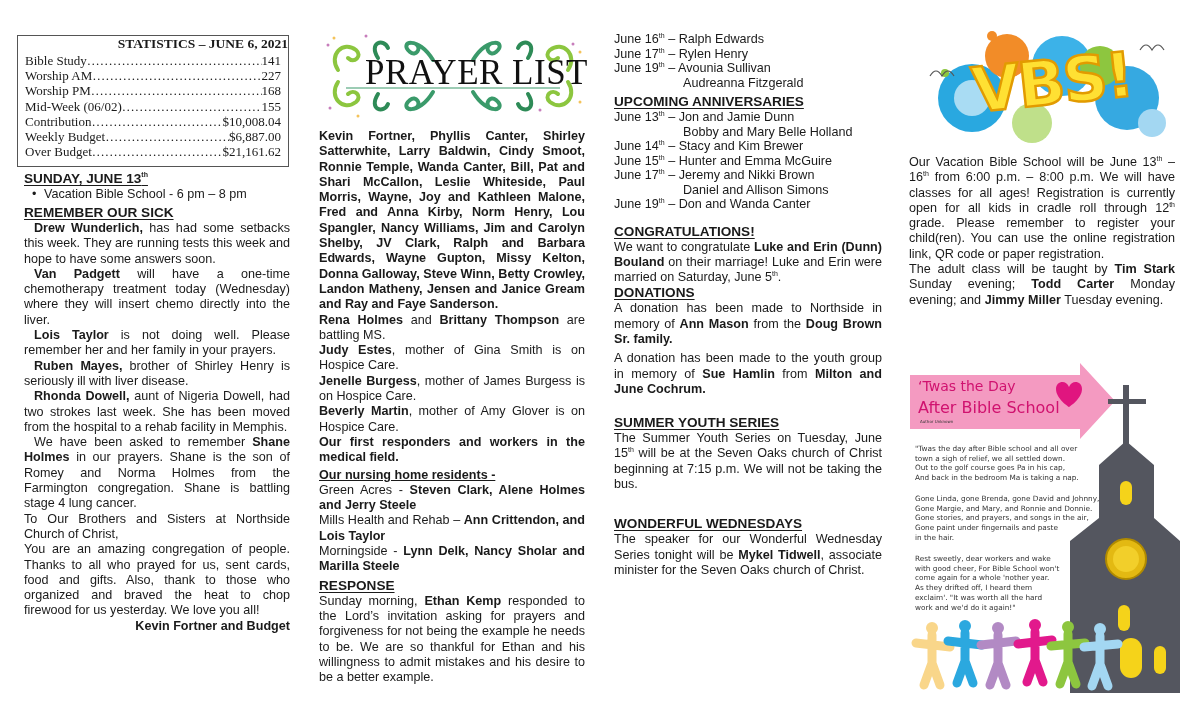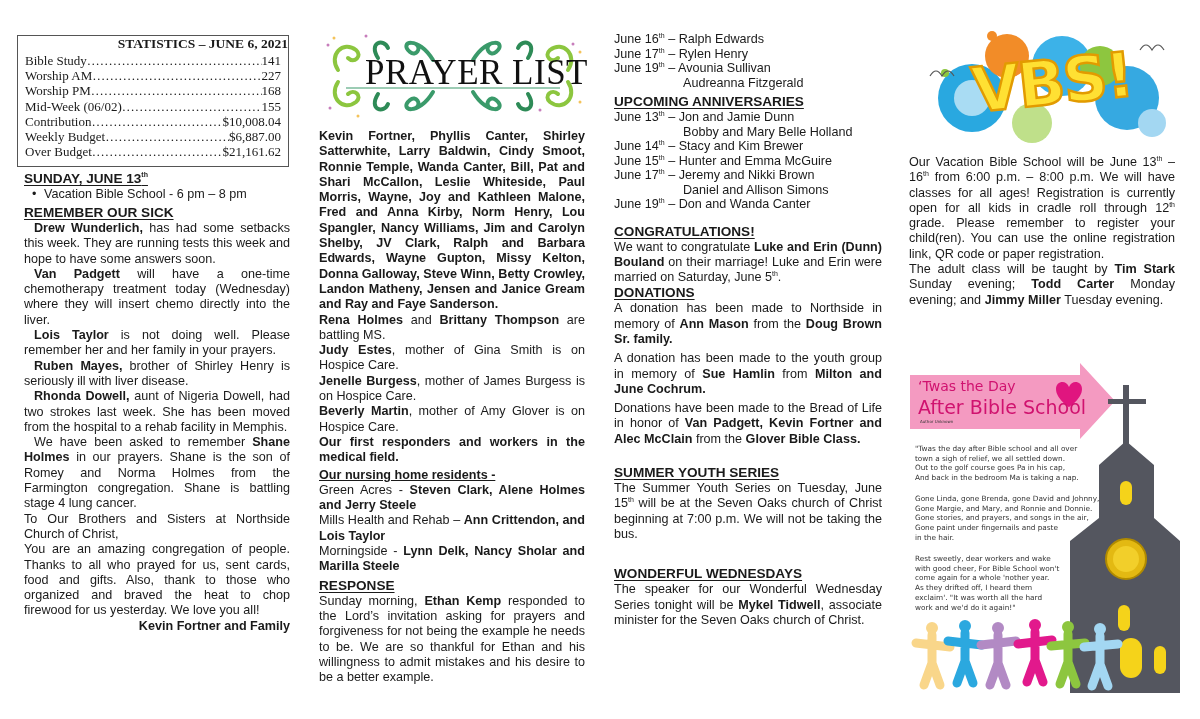--- a/index.html
+++ b/index.html
@@ -78,21 +78,21 @@
   <div id="sick-entries">
       <p class="p indent"><b>Drew Wunderlich,</b><span> has had some setbacks this week. They are running tests this week and hope to have some answers soon.</span></p>
       <p class="p indent"><b>Van Padgett</b><span> will have a one-time chemotherapy treatment today (Wednesday) where they will insert chemo directly into the liver.</span></p>
       <p class="p indent"><b>Lois Taylor</b><span> is not doing well. Please remember her and her family in your prayers.</span></p>
       <p class="p indent"><b>Ruben Mayes,</b><span> brother of Shirley Henry is seriously ill with liver disease.</span></p>
       <p class="p indent"><b>Rhonda Dowell,</b><span> aunt of Nigeria Dowell, had two strokes last week. She has been moved from the hospital to a rehab facility in Memphis.</span></p>
     </div>
   <p class="p indent"><span>We have been asked to remember </span><b>Shane Holmes</b><span> in our prayers. Shane is the son of Romey and Norma Holmes from the Farmington congregation. Shane is battling stage 4 lung cancer.</span></p>
   <p class="p">To Our Brothers and Sisters at Northside Church of Christ,</p>
   <p class="p">You are an amazing congregation of people. Thanks to all who prayed for us, sent cards, food and gifts. Also, thank to those who organized and braved the heat to chop firewood for us yesterday. We love you all!</p>
-  <p class="p right"><b>Kevin Fortner and Family</b></p>
+  <p class="p right"><b>Kevin Fortner and Budget</b></p>
 </div>
 
 <div class="col" style="left:318px; top:30px; width:270px; height:92px;">
   <svg width="270" height="92" viewBox="0 0 270 92">
     <g fill="none" stroke-width="4" stroke-linecap="round">
       <path d="M20 40 C10 25, 25 10, 38 20 C45 26, 36 34, 30 28" stroke="#8cc63f"></path>
       <path d="M20 52 C10 67, 25 82, 38 72 C45 66, 36 58, 30 64" stroke="#8cc63f"></path>
       <path d="M250 40 C260 25, 245 10, 232 20 C225 26, 234 34, 240 28" stroke="#8cc63f"></path>
       <path d="M250 52 C260 67, 245 82, 232 72 C225 66, 234 58, 240 64" stroke="#8cc63f"></path>
       <path d="M115 30 C100 5, 80 12, 92 22 C98 27, 104 18, 98 14" stroke="#3a9a6a"></path>
@@ -154,23 +154,22 @@
       <div class="date-row"><span>June 15</span><sup>th</sup> – <span>Hunter and Emma McGuire</span></div>
       <div class="date-row"><span>June 17</span><sup>th</sup> – <span>Jeremy and Nikki Brown</span></div>
       <div class="date-cont">Daniel and Allison Simons</div>
       <div class="date-row"><span>June 19</span><sup>th</sup> – <span>Don and Wanda Canter</span></div>
     </div>
   <div class="h" style="margin-top:12px">CONGRATULATIONS!</div>
   <p class="p"><span>We want to congratulate </span><b>Luke and Erin (Dunn) Bouland</b><span> on their marriage! Luke and Erin were married on Saturday, June 5</span><sup>th</sup><span>.</span></p>
   <div class="h" style="">DONATIONS</div>
   <p class="p"><span>A donation has been made to Northside in memory of </span><b>Ann Mason</b><span> from the </span><b>Doug Brown Sr. family.</b></p>
   <p class="p" style="margin-top:4px"><span>A donation has been made to the youth group in memory of </span><b>Sue Hamlin</b><span> from </span><b>Milton and June Cochrum.</b></p>
-  <p class="p" style="margin-top:4px"><span>Donations have been made to the Bread of Life in honor of </span><b>Van Padgett, Kevin Fortner and Alec McClain</b><span> from the </span><b>Glover Bible Class.</b></p>
   <div class="h" style="margin-top:18px">SUMMER YOUTH SERIES</div>
-  <p class="p"><span>The Summer Youth Series on Tuesday, June 15</span><sup>th</sup><span> will be at the Seven Oaks church of Christ beginning at 7:00 p.m. We will not be taking the bus.</span></p>
+  <p class="p"><span>The Summer Youth Series on Tuesday, June 15</span><sup>th</sup><span> will be at the Seven Oaks church of Christ beginning at 7:15 p.m. We will not be taking the bus.</span></p>
   <div class="h" style="margin-top:24px">WONDERFUL WEDNESDAYS</div>
   <p class="p"><span>The speaker for our Wonderful Wednesday Series tonight will be </span><b>Mykel Tidwell</b><span>, associate minister for the Seven Oaks church of Christ.</span></p>
 </div>
 
 <div class="col" style="left:912px; top:28px; width:270px; height:120px;">
   <svg width="270" height="120" viewBox="0 0 270 120">
     <circle cx="60" cy="70" r="34" fill="#29a8e0"></circle>
     <circle cx="60" cy="70" r="18" fill="#fff" opacity="0.6"></circle>
     <circle cx="150" cy="38" r="30" fill="#3cb2e8"></circle>
     <circle cx="215" cy="70" r="32" fill="#36a9e1"></circle>
@@ -229,21 +228,21 @@
         </g>
       <g stroke="#a3d7f2">
           <circle cx="190" cy="266" r="6" fill="#a3d7f2" stroke="none"></circle>
           <path d="M190 273 L190 301 M190 301 L182 323 M190 301 L198 323 M174 284 L208 281"></path>
         </g>
     </g>
 
     <path d="M146 26 C146 18, 156 16, 159 24 C162 16, 172 18, 172 26 C172 36, 159 44, 159 44 C159 44, 146 36, 146 26 Z" fill="#e0157f"></path>
   </svg>
   <div style="position:absolute; left:8px; top:14px; font-family:'DejaVu Sans', sans-serif; font-size:14px; color:#d0126f; line-height:19px;">‘Twas the Day</div>
-  <div style="position:absolute; left:8px; top:35px; font-family:'DejaVu Sans', sans-serif; font-size:19px; color:#d0126f; line-height:19px;">After Bible School</div>
+  <div style="position:absolute; left:8px; top:35px; font-family:'DejaVu Sans', sans-serif; font-size:16px; color:#d0126f; line-height:19px;">After Bible School</div>
   <div style="position:absolute; left:10px; top:56px; font-family:'DejaVu Sans', sans-serif; font-size:4px; color:#333;">Author Unknown</div>
   <div class="poem-txt" style="left:5px; top:81px;">"Twas the day after Bible school and all over
 town a sigh of relief, we all settled down.
 Out to the golf course goes Pa in his cap,
 And back in the bedroom Ma is taking a nap.</div>
   <div class="poem-txt" style="left:5px; top:131px;">Gone Linda, gone Brenda, gone David and Johnny,
 Gone Margie, and Mary, and Ronnie and Donnie.
 Gone stories, and prayers, and songs in the air,
 Gone paint under fingernails and paste
 in the hair.</div>

